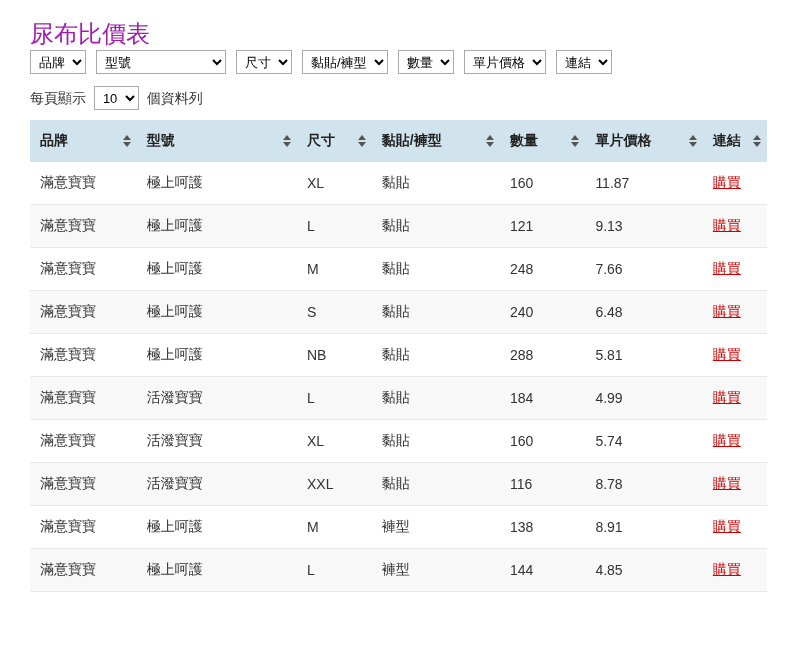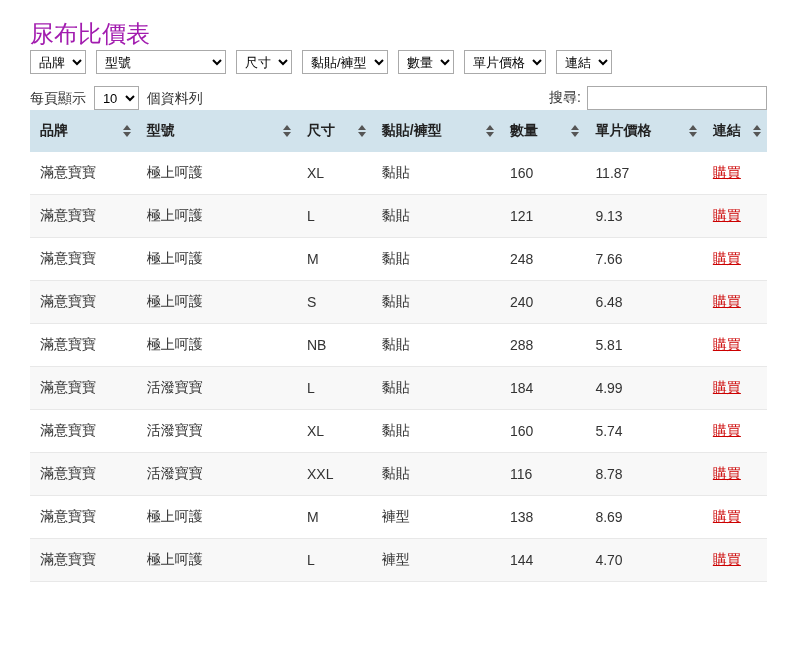--- a/index.html
+++ b/index.html
@@ -1,20 +1,20 @@
 <!DOCTYPE html>
 <html><head>
   <meta charset="utf-8">
   <style>
     * { box-sizing: border-box; margin: 0; padding: 0; }
     body { font-family: "Microsoft JhengHei", "PingFang TC", Arial, sans-serif; background: #fff; padding: 18px 30px; color: #333; font-size: 14px; }
     .title { font-size: 24px; color: #a21caf; font-weight: 400; }
     .filter-row { display: flex; gap: 10px; margin-bottom: 12px; flex-wrap: wrap; }
     select { border: 1px solid #aaa; background: #fff; padding: 2px 4px; font-size: 13px; font-family: inherit; height: 24px; }
-    .controls-row { display: flex; justify-content: space-between; align-items: center; margin-bottom: 0; }
+    .controls-row { display: flex; align-items: center; margin-bottom: 10px; }
     .page-length { font-size: 14px; color: #333; }
     .page-length select { margin: 0 4px; }
     .search-box { font-size: 14px; color: #333; display: flex; align-items: center; gap: 6px; }
     .search-box input { border: 1px solid #aaa; padding: 3px 6px; font-size: 13px; width: 180px; height: 24px; }
     table { width: 100%; border-collapse: collapse; }
     thead tr { background: #d1e3ec; }
     th { text-align: left; padding: 12px 10px; font-weight: 700; font-size: 14px; color: #222; position: relative; cursor: pointer; }
     th .sort-icons { position: absolute; right: 6px; top: 50%; transform: translateY(-50%); display: flex; flex-direction: column; line-height: 0; gap: 1px; }
     th .sort-icons svg { width: 8px; height: 6px; display: block; }
     tbody tr { border-bottom: 1px solid #e8e8e8; }
@@ -44,24 +44,20 @@
   <select><option>單片價格</option></select>
   <select><option>連結</option></select>
 </div>
 
 <div class="controls-row">
   <div class="page-length">
     <span>每頁顯示</span>
     <select><option>10</option></select>
     <span>個資料列</span>
   </div>
-  <div class="search-box">
-    <span>搜尋:</span>
-    <input type="text" value="" style="">
-  </div>
 </div>
 
 <table>
   <thead>
     <tr>
       <th class="col-brand">
         <span>品牌</span>
         <span class="sort-icons">
           <svg viewBox="0 0 10 6">
               <path d="M5 0 L10 6 L0 6 Z" fill="#555"></path>
@@ -211,26 +207,26 @@
         <td class="num">116</td>
         <td>8.78</td>
         <td class="link"><a>購買</a></td>
       </tr>
       <tr>
         <td>滿意寶寶</td>
         <td>極上呵護</td>
         <td>M</td>
         <td>褲型</td>
         <td class="num">138</td>
-        <td>8.69</td>
+        <td>8.91</td>
         <td class="link"><a>購買</a></td>
       </tr>
       <tr>
         <td>滿意寶寶</td>
         <td>極上呵護</td>
         <td>L</td>
         <td>褲型</td>
         <td class="num">144</td>
-        <td>4.70</td>
+        <td>4.85</td>
         <td class="link"><a>購買</a></td>
       </tr>
     </tbody>
 </table>
 
 </body></html>

